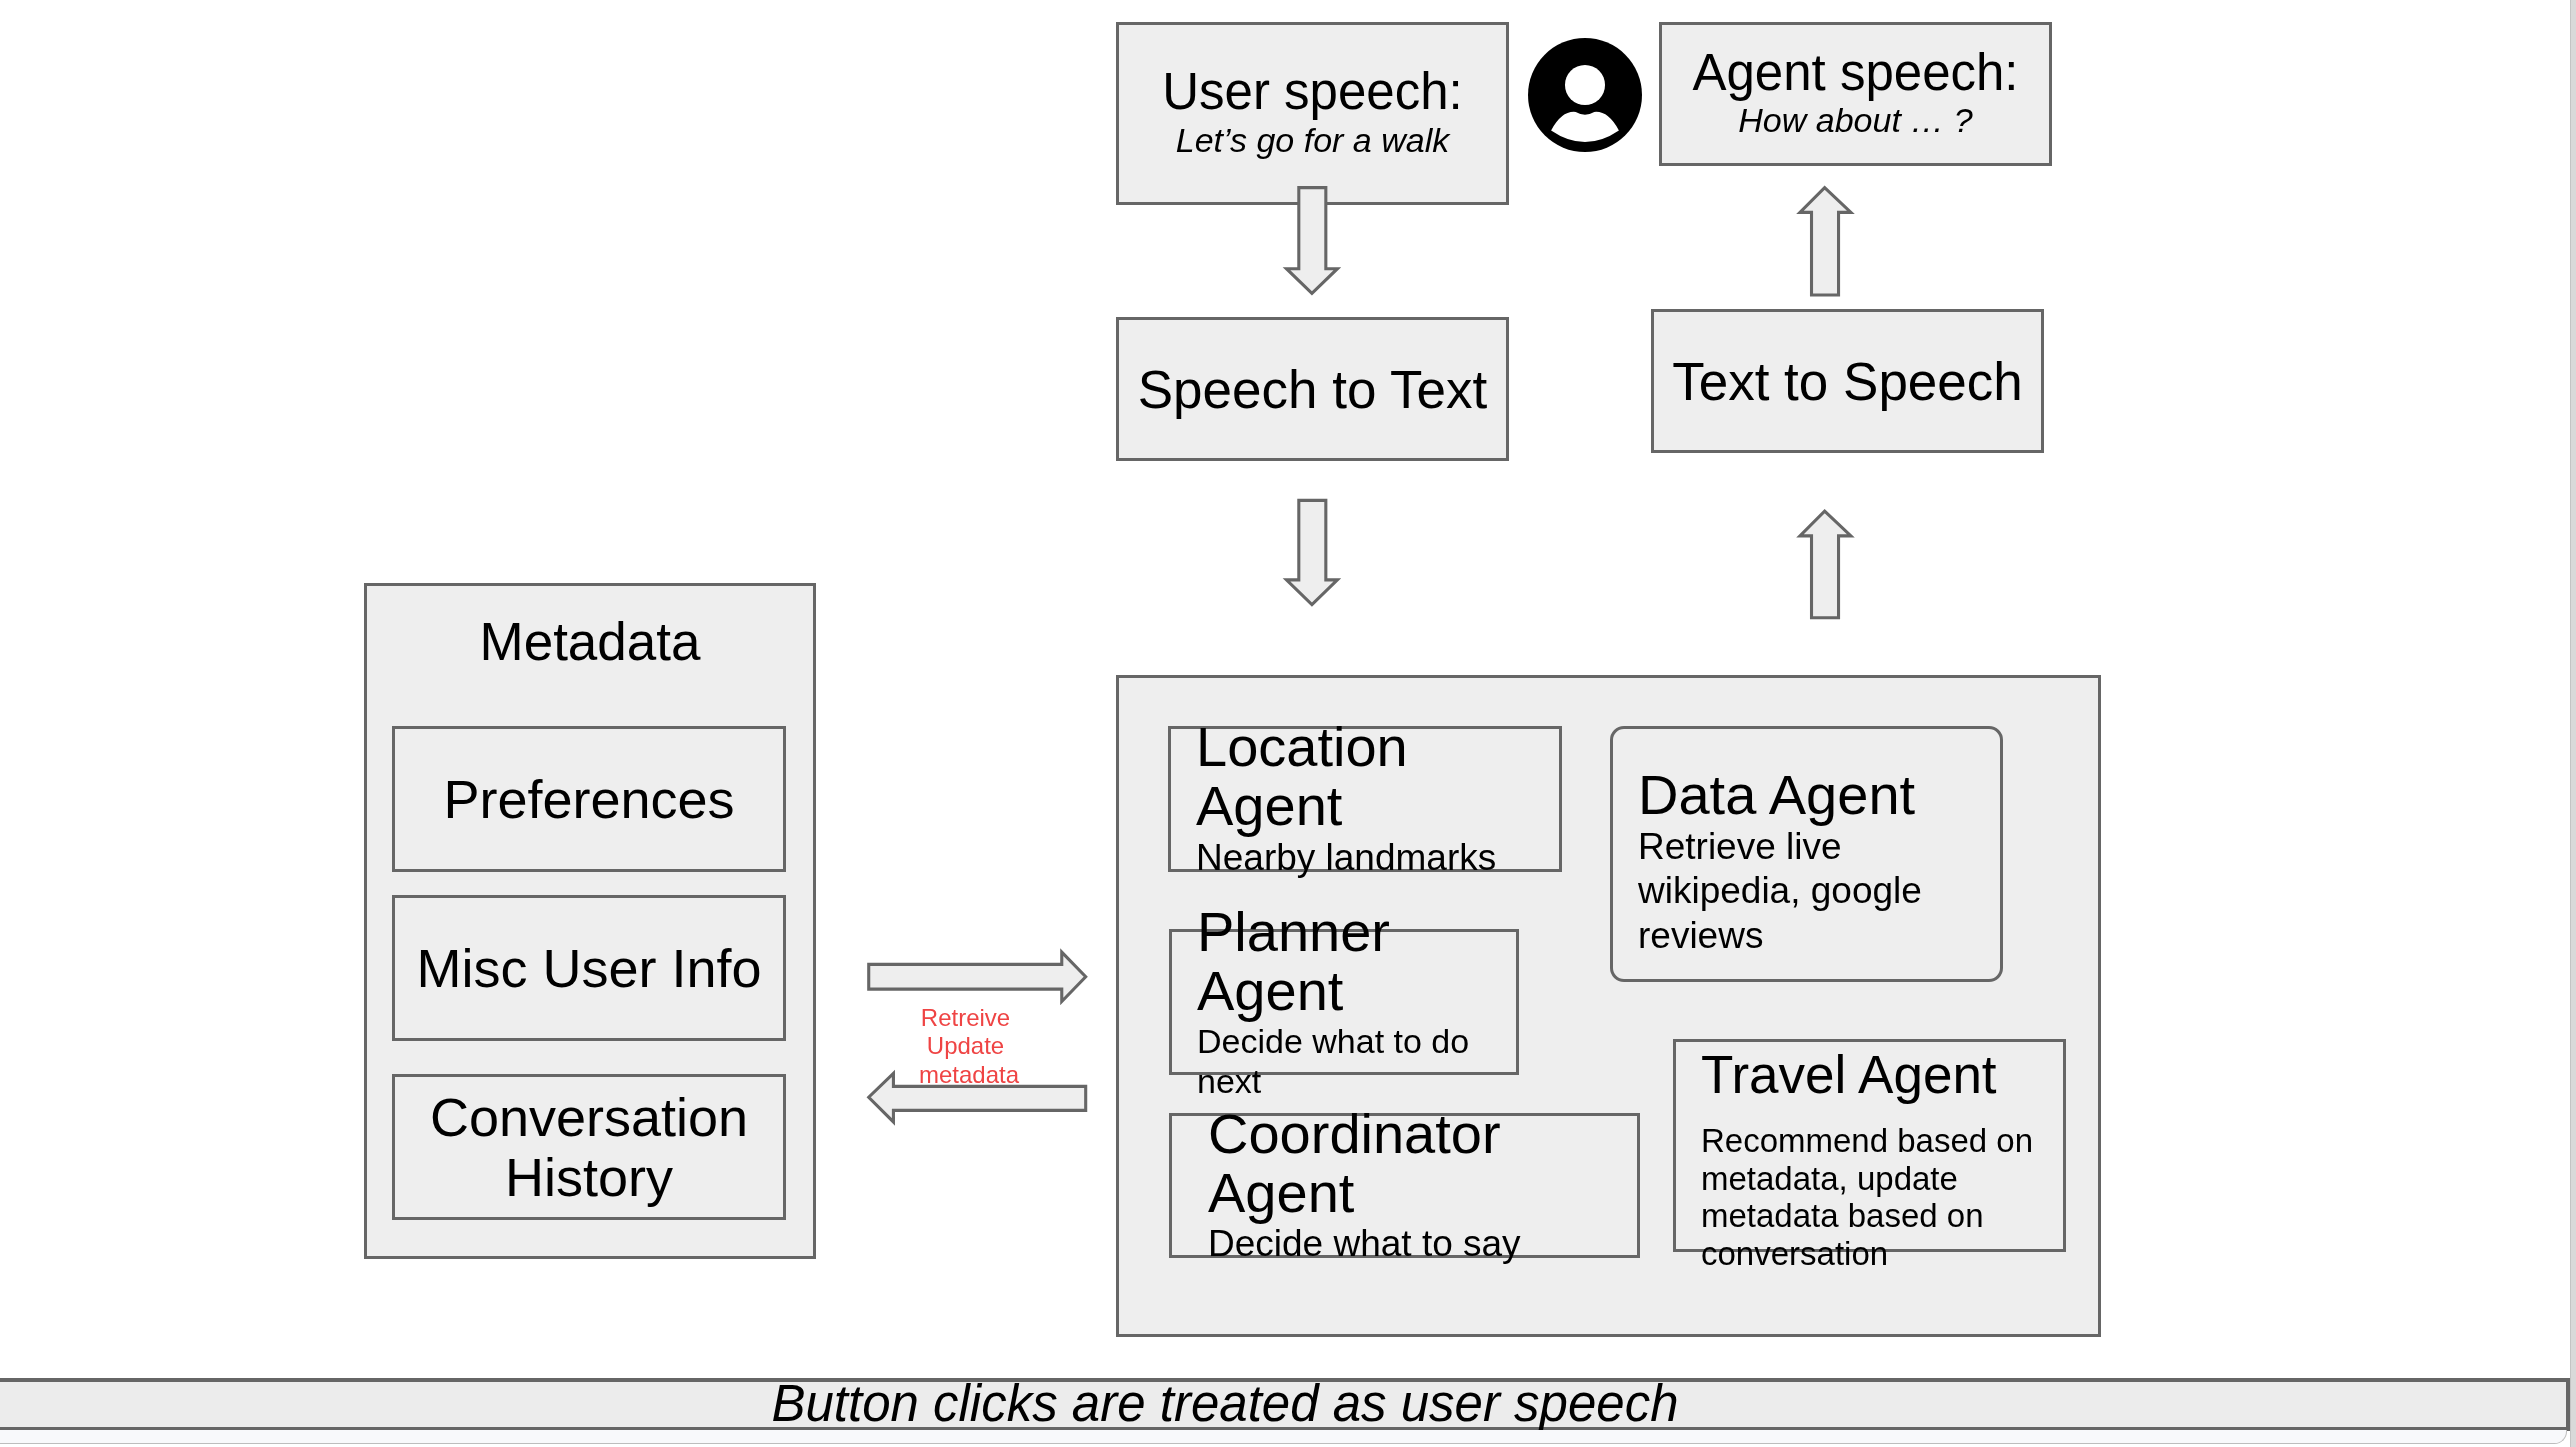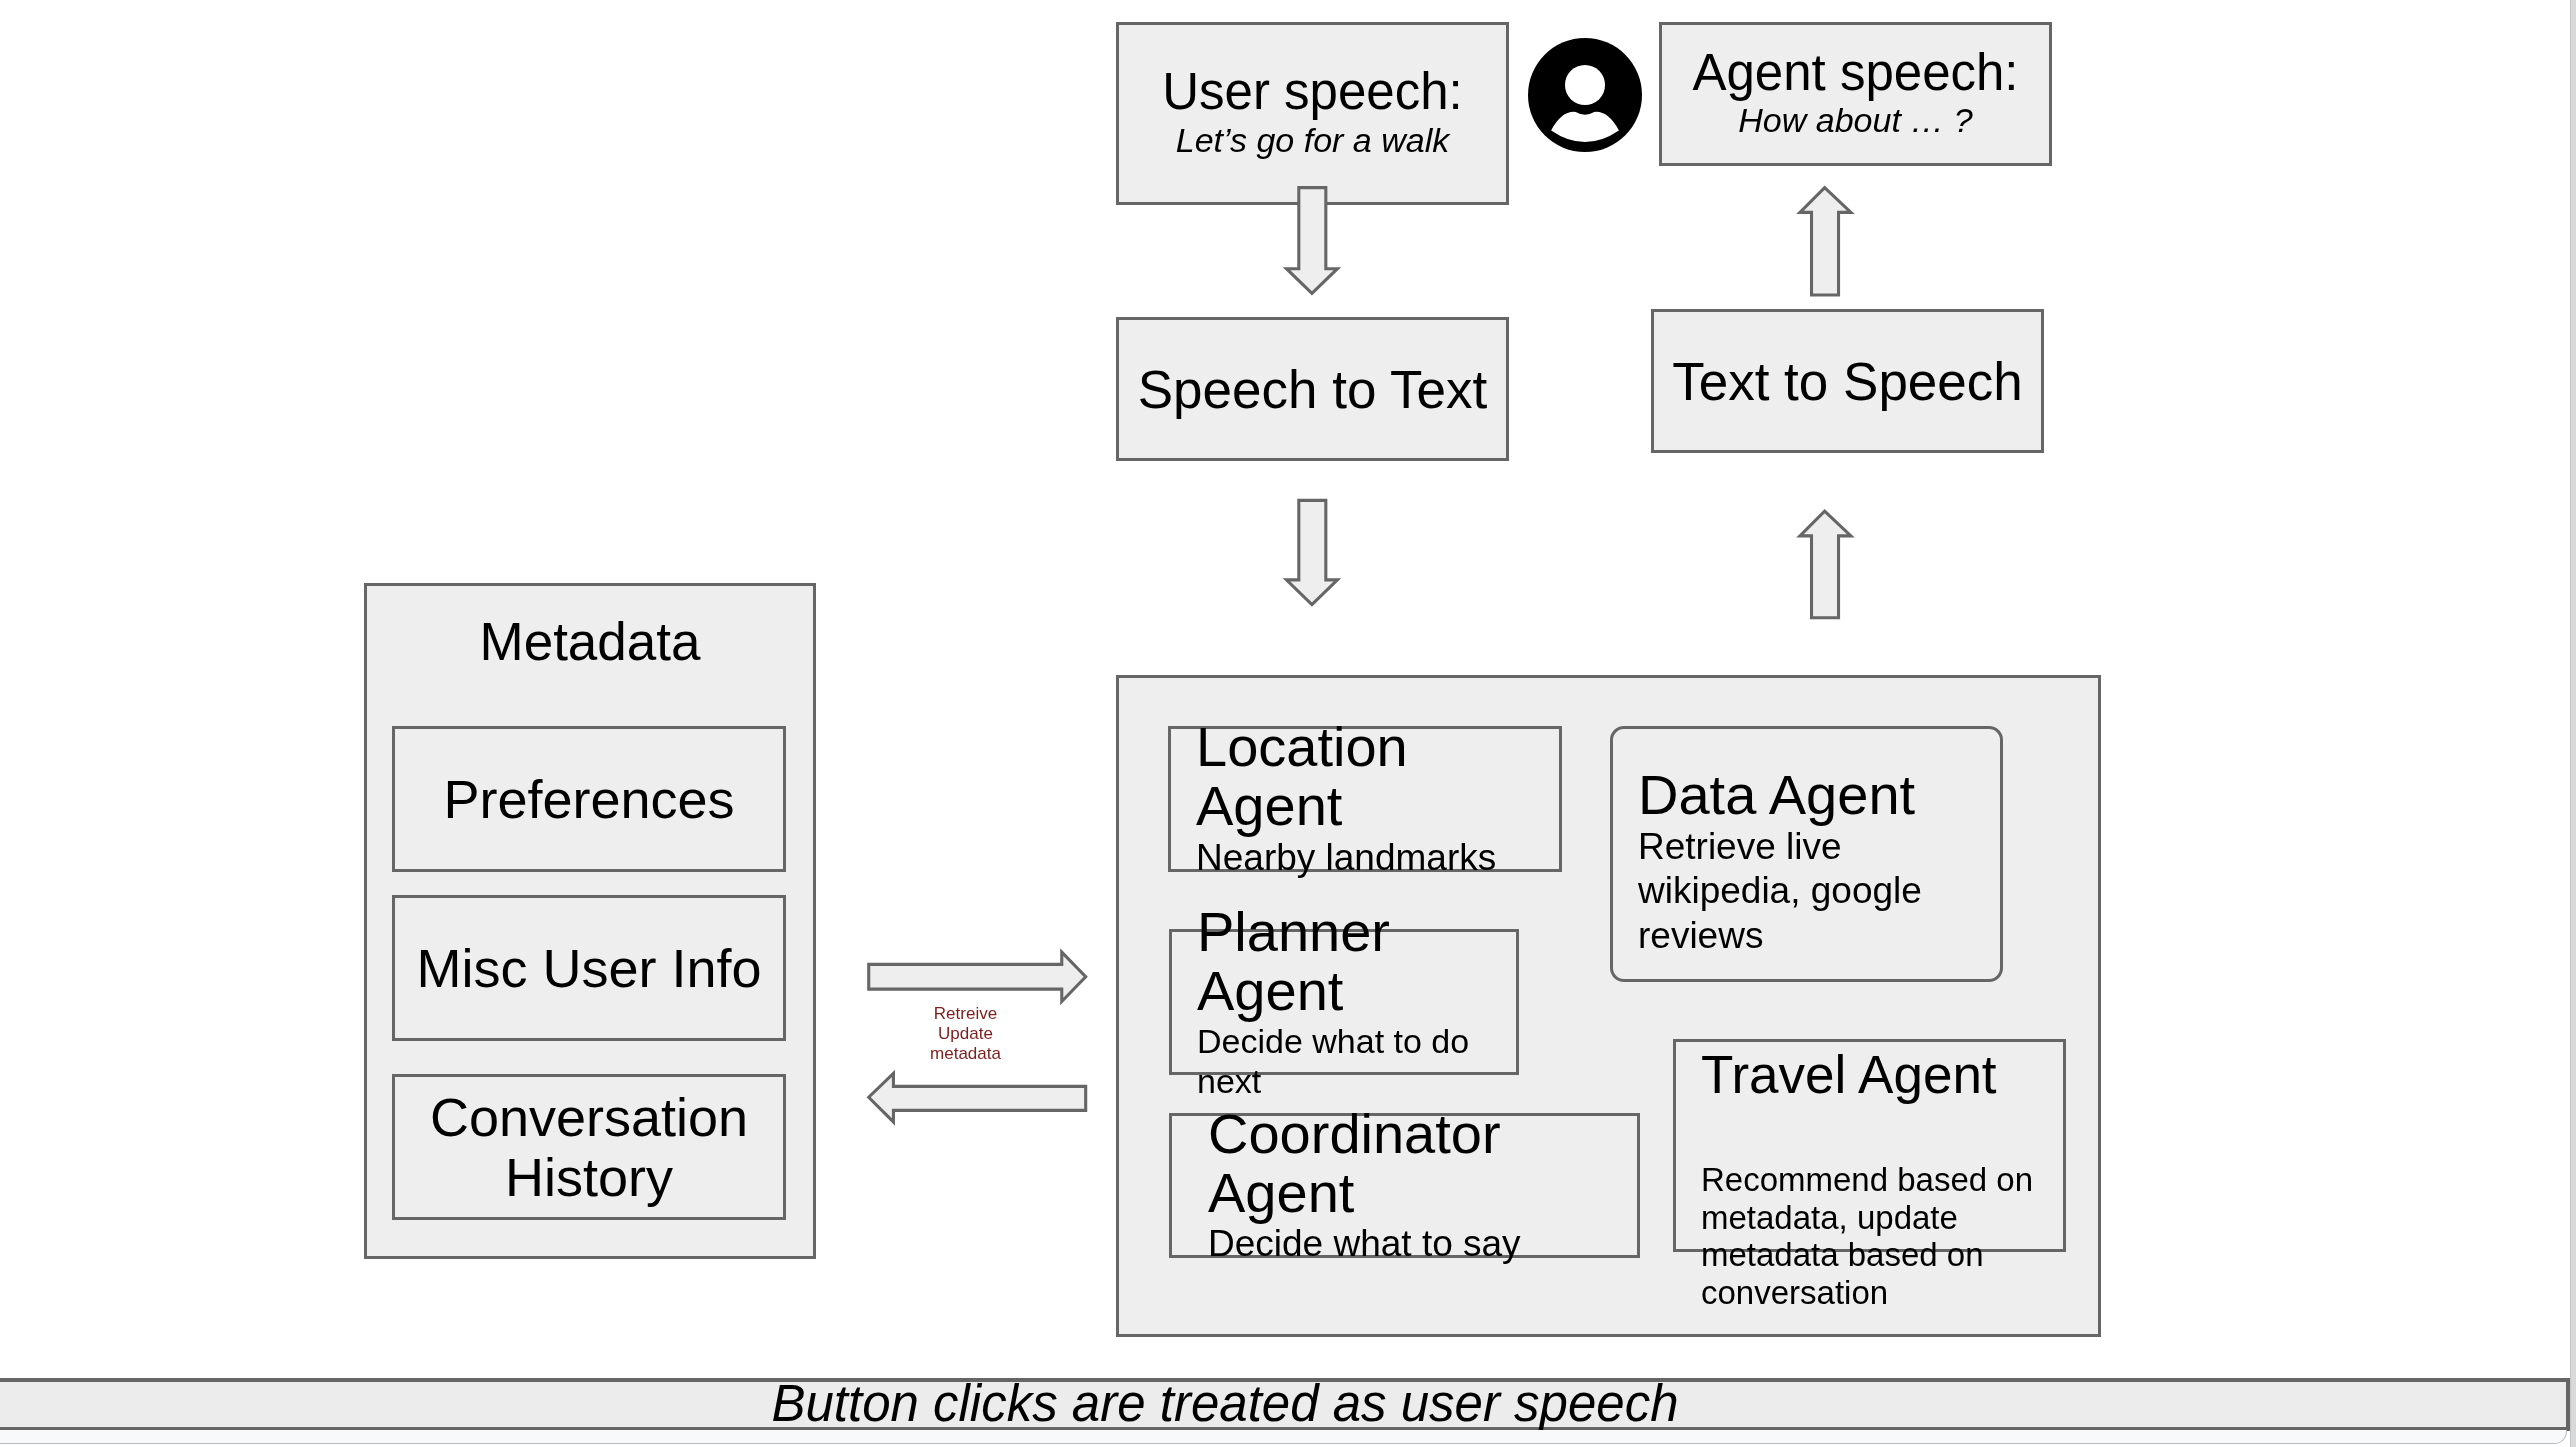--- a/index.html
+++ b/index.html
@@ -16,21 +16,21 @@
   .center { display: flex; flex-direction: column; align-items: center; justify-content: center; text-align: center; }
   .speech-title { font-size: 51px; line-height: 1.05; }
   .speech-sub { font-size: 34px; font-style: italic; line-height: 1.25; }
   .stage-label { font-size: 53px; }
   .meta-title { position: absolute; left: 0; right: 0; top: 25px; text-align: center; font-size: 53px; }
   .meta-item { font-size: 54px; line-height: 1.12; }
   .agent { padding-left: 25px; padding-right: 14px; display: flex; flex-direction: column; justify-content: center; }
   .agent-title { font-size: 56px; line-height: 1.05; }
   .agent-sub { font-size: 37px; line-height: 1.18; }
   .agent-sub.small { font-size: 33px; line-height: 1.14; }
-  .arrow-label { position: absolute; left: 919px; top: 1004px; width: 93px; text-align: center; font-size: 17px; line-height: 1.18; color: #7f1d1d; }
+  .arrow-label { position: absolute; left: 919px; top: 1004px; width: 93px; text-align: center; font-size: 24px; line-height: 1.18; color: #ef4444; }
   .bottom-bar {
     position: absolute; left: 0; top: 1378px; width: 2570px; height: 53px; box-sizing: border-box;
     background: #ececec; border-top: 4.6px solid #666666; border-bottom: 4.6px solid #666666; border-right: 4.6px solid #666666;
     display: flex; align-items: center; justify-content: center; overflow: visible;
   }
   .bottom-text { font-size: 51px; font-style: italic; position: relative; left: -58px; top: -1.5px; white-space: nowrap; }
   .bottom-strip { position: absolute; left: 0; top: 1430px; width: 2567px; height: 14px; background: #f8f9fb; border-bottom-right-radius: 12.4px; border-bottom: 1.5px solid #bdbdbd; border-right: 1.5px solid #bdbdbd; box-sizing: border-box; }
   svg.overlay { position: absolute; left: 0; top: 0; width: 2576px; height: 1447px; pointer-events: none; }
   svg.overlay .arrow { fill: #eeeeee; stroke: #666666; stroke-width: 4; stroke-linejoin: miter; }
 </style>
@@ -93,21 +93,21 @@
 <div class="box agent" style="left:1610px; top:726px; width:393px; height:256px; justify-content:flex-start; padding-top:37px;border-radius:14px;">
   <div class="agent-title">Data Agent</div>
   <div class="agent-sub" style="width:324px; line-height:1.2;">Retrieve live wikipedia, google reviews</div>
 </div>
 
 <div class="box agent" style="left:1169px; top:929px; width:350px; height:146px;">
   <div class="agent-title">Planner Agent</div>
   <div class="agent-sub" style="font-size:34px;">Decide what to do next</div>
 </div>
 
-<div class="box agent" style="left:1673px; top:1039px; width:393px; height:213px; justify-content:flex-start; padding-top:4.6px;gap:39px;">
+<div class="box agent" style="left:1673px; top:1039px; width:393px; height:213px; justify-content:flex-start; padding-top:4.6px;">
   <div class="agent-title" style="font-size:53px;">Travel Agent</div>
   <div class="agent-sub small" style="width:347px;margin-top:20px;">Recommend based on metadata, update metadata based on conversation</div>
 </div>
 
 <div class="box agent" style="left:1169px; top:1113px; width:471px; height:145px;padding-left:36px;">
   <div class="agent-title">Coordinator Agent</div>
   <div class="agent-sub">Decide what to say</div>
 </div>
 
 <svg class="overlay" viewBox="0 0 3336 1874">

